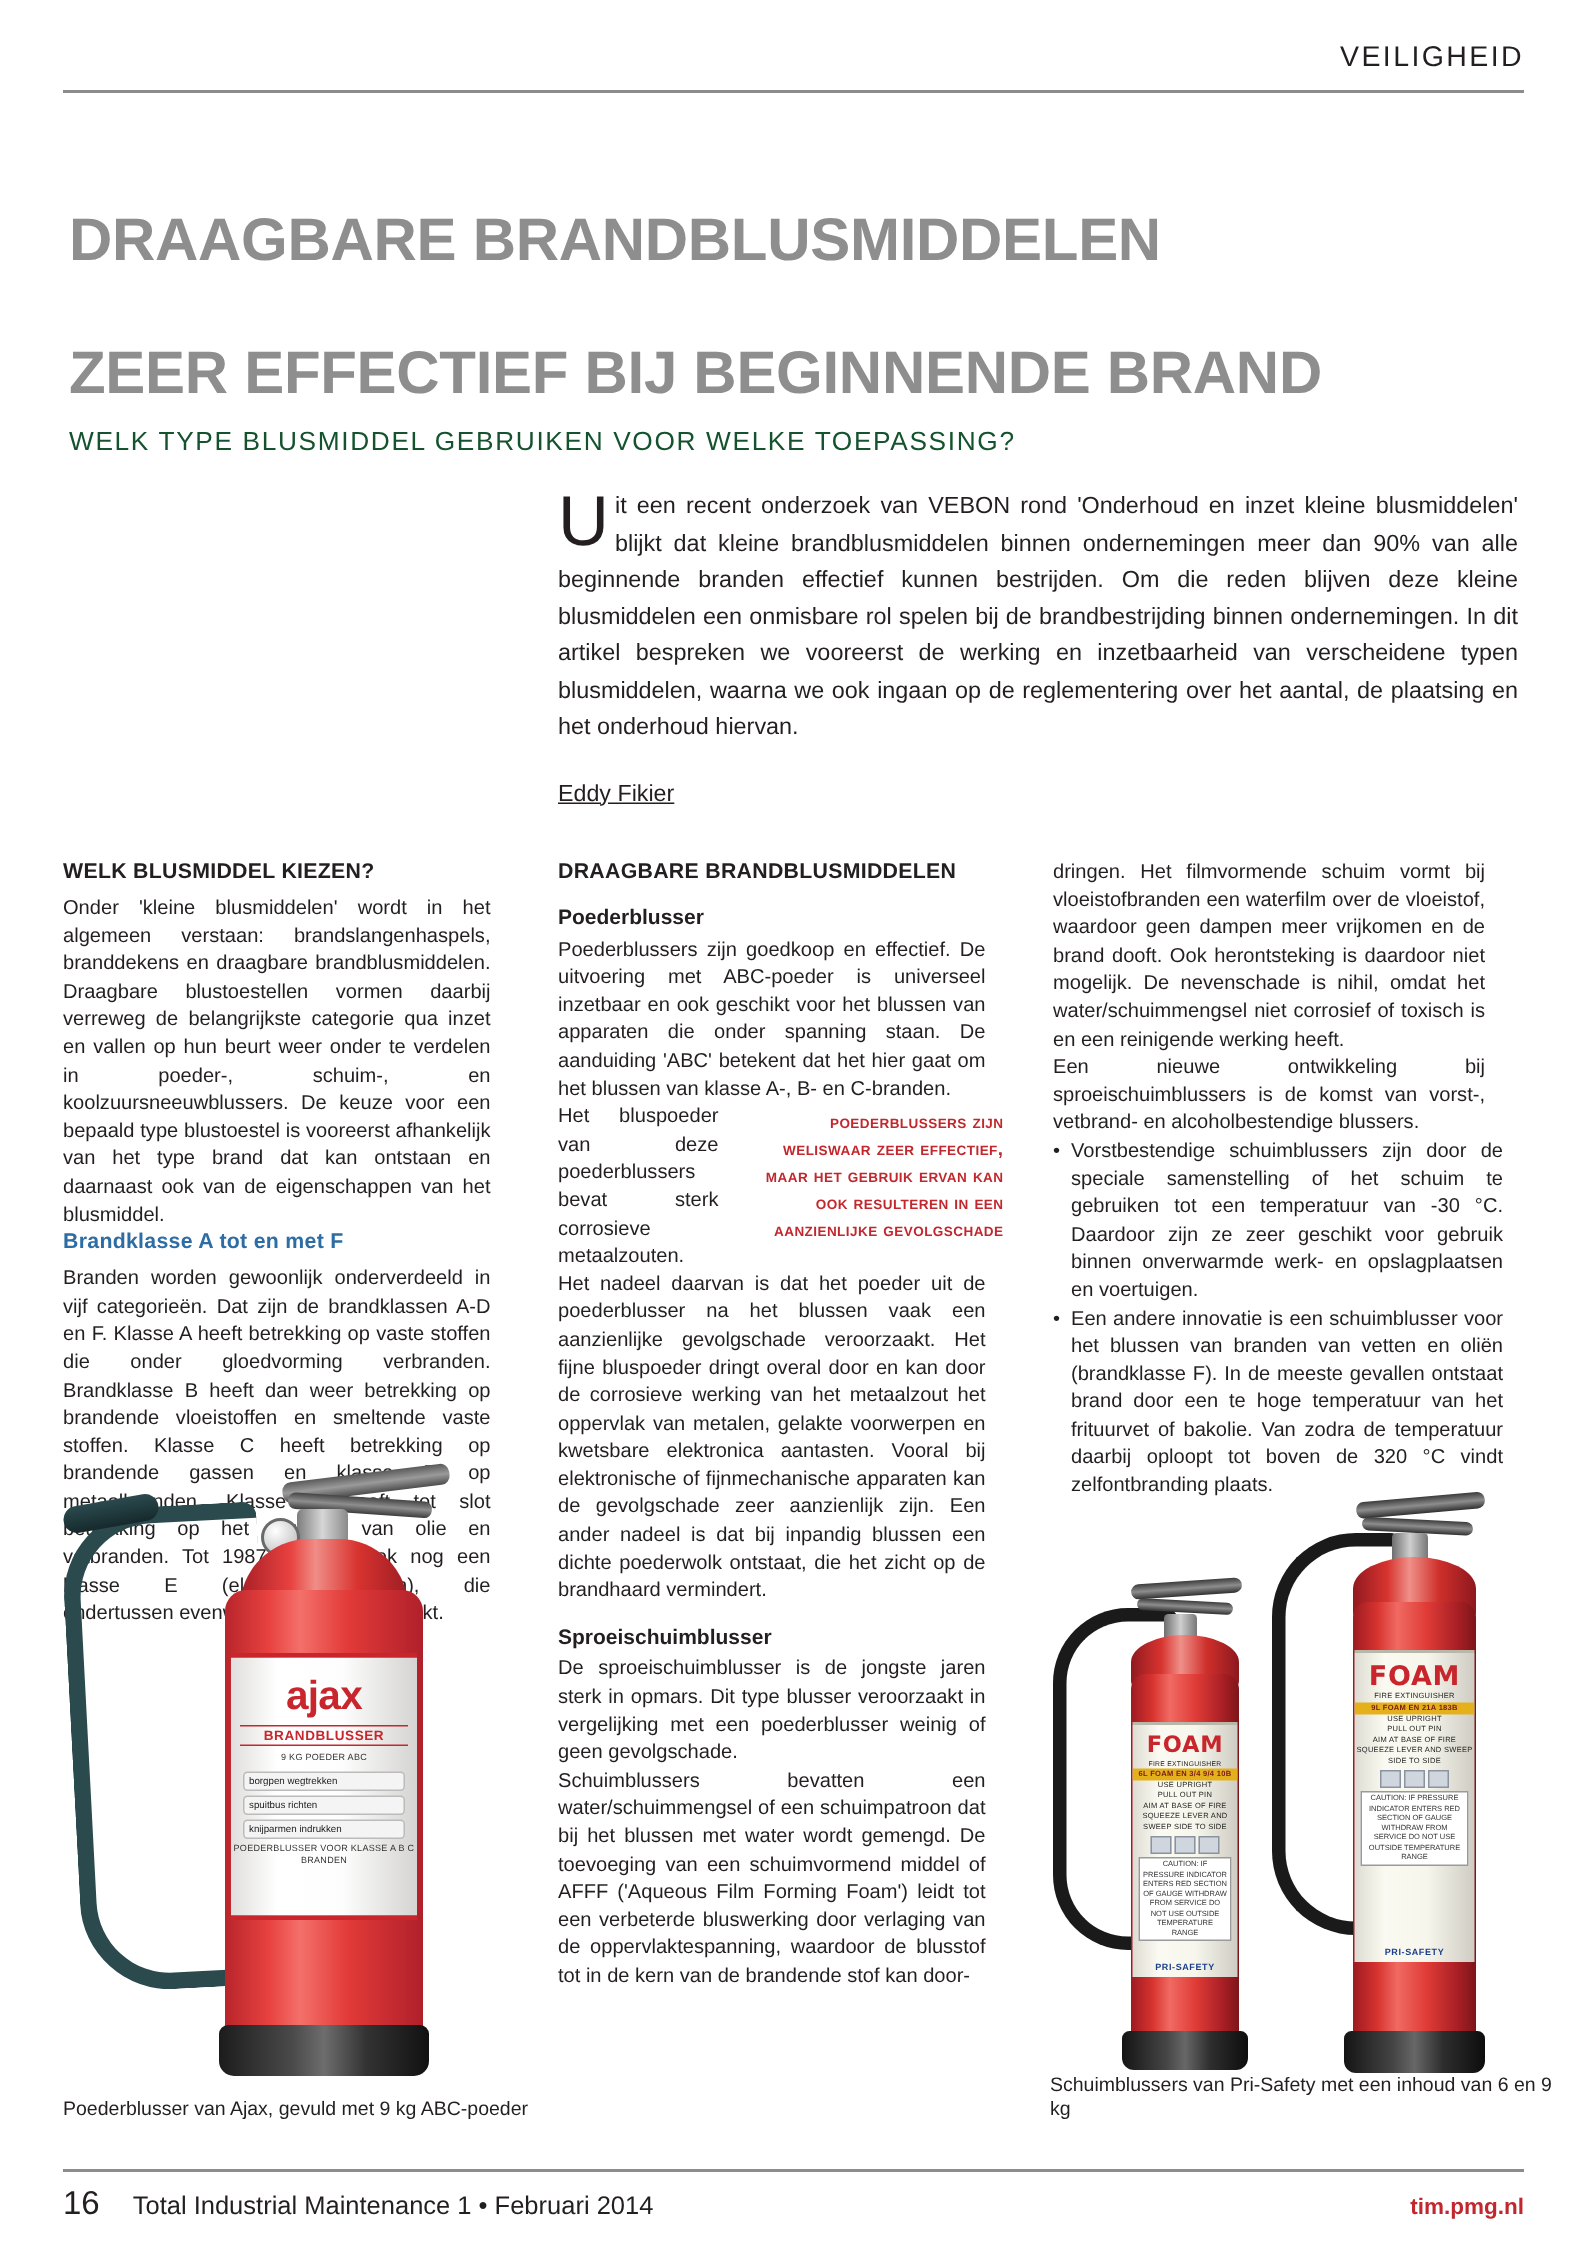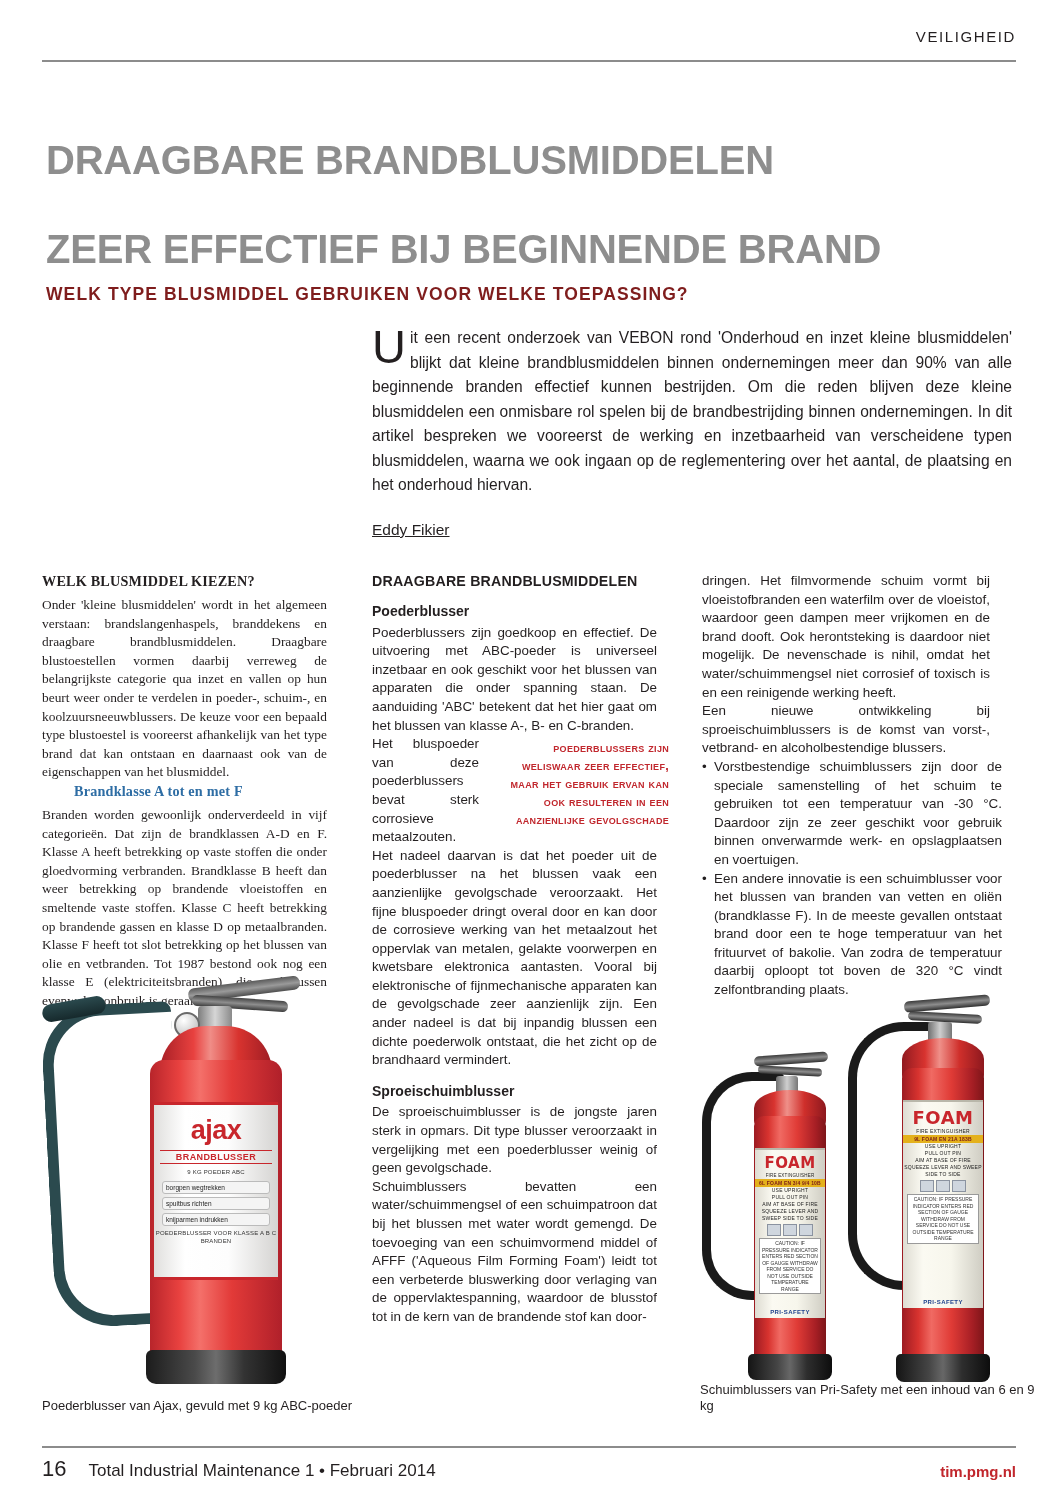--- a/index.html
+++ b/index.html
@@ -27,21 +27,21 @@
     left: 42px;
     right: 42px;
     top: 60px;
     height: 2px;
     background: #8c8c8c;
   }
   .kicker {
     position: absolute;
     right: 42px;
     top: 28px;
-    font-size: 15px;
+    font-size: 19px;
     letter-spacing: 1.6px;
     color: #231f20;
     font-weight: 400;
   }
 
   
   .title-wrap {
     position: absolute;
     left: 46px;
     top: 138px;
@@ -53,22 +53,22 @@
     font-weight: bold;
     color: #8e8e8e;
     letter-spacing: -0.2px;
     margin: 0;
   }
   .headline .l2 { display: block; margin-top: 44px; }
   .subhead {
     margin-top: 12px;
     font-size: 17.5px;
     letter-spacing: 1.1px;
-    color: #7f1d1d;
-    font-weight: 700;
+    color: #14532d;
+    font-weight: 400;
   }
 
   
   .intro {
     position: absolute;
     left: 372px;
     top: 326px;
     width: 640px;
     font-size: 15.6px;
     line-height: 24.5px;
@@ -92,32 +92,32 @@
 
   
   .col {
     position: absolute;
     top: 572px;
     font-size: 13.4px;
     line-height: 18.6px;
     text-align: justify;
   }
   .col p { margin: 0 12px 0 0; }
-  .col1 { left: 42px;  width: 297px; font-family: Liberation Serif, serif; }
+  .col1 { left: 42px;  width: 297px; }
   .col2 { left: 372px; width: 297px; }
   .col3 { left: 702px; width: 300px; }
 
   h3.secthead {
     font-size: 14.2px;
     font-weight: bold;
     margin: 0 0 6px 0;
     letter-spacing: 0.2px;
     line-height: 18px;
   }
-  h3.secthead.blue { color: #2e6da4; margin-left: 32px; }
+  h3.secthead.blue { color: #2e6da4; }
   h4.subsec {
     font-size: 14px;
     font-weight: bold;
     margin: 12px 0 3px 0;
   }
   .sp { margin-top: 11px; }
 
   
   .pullquote {
     float: right;

